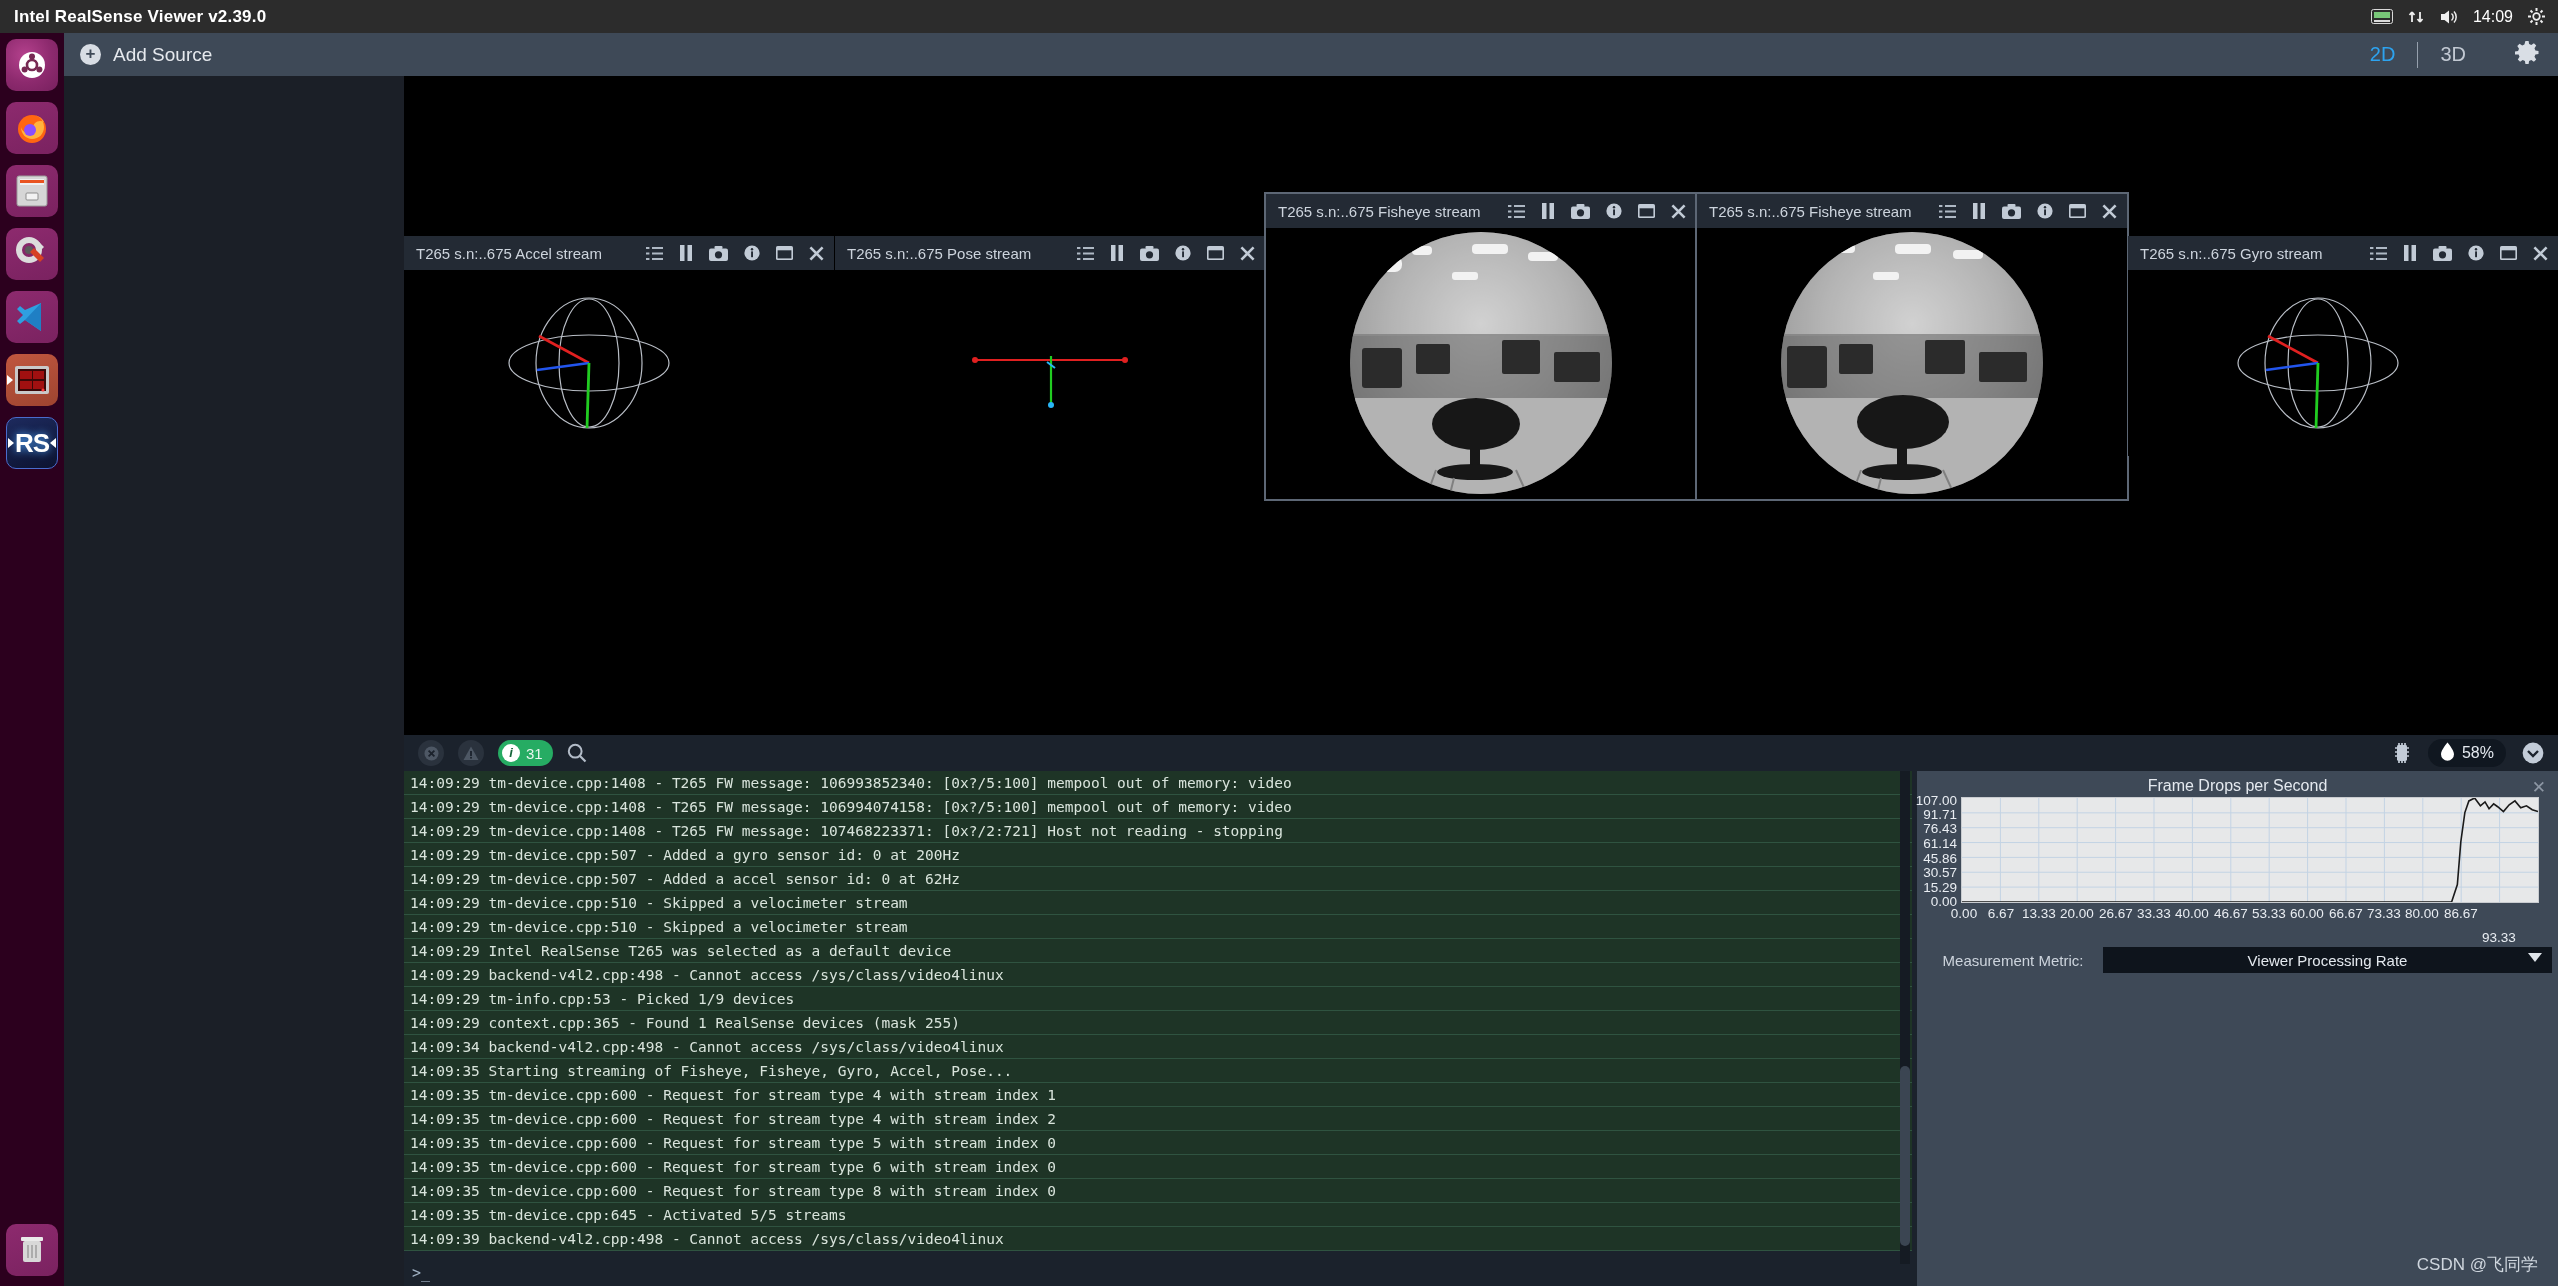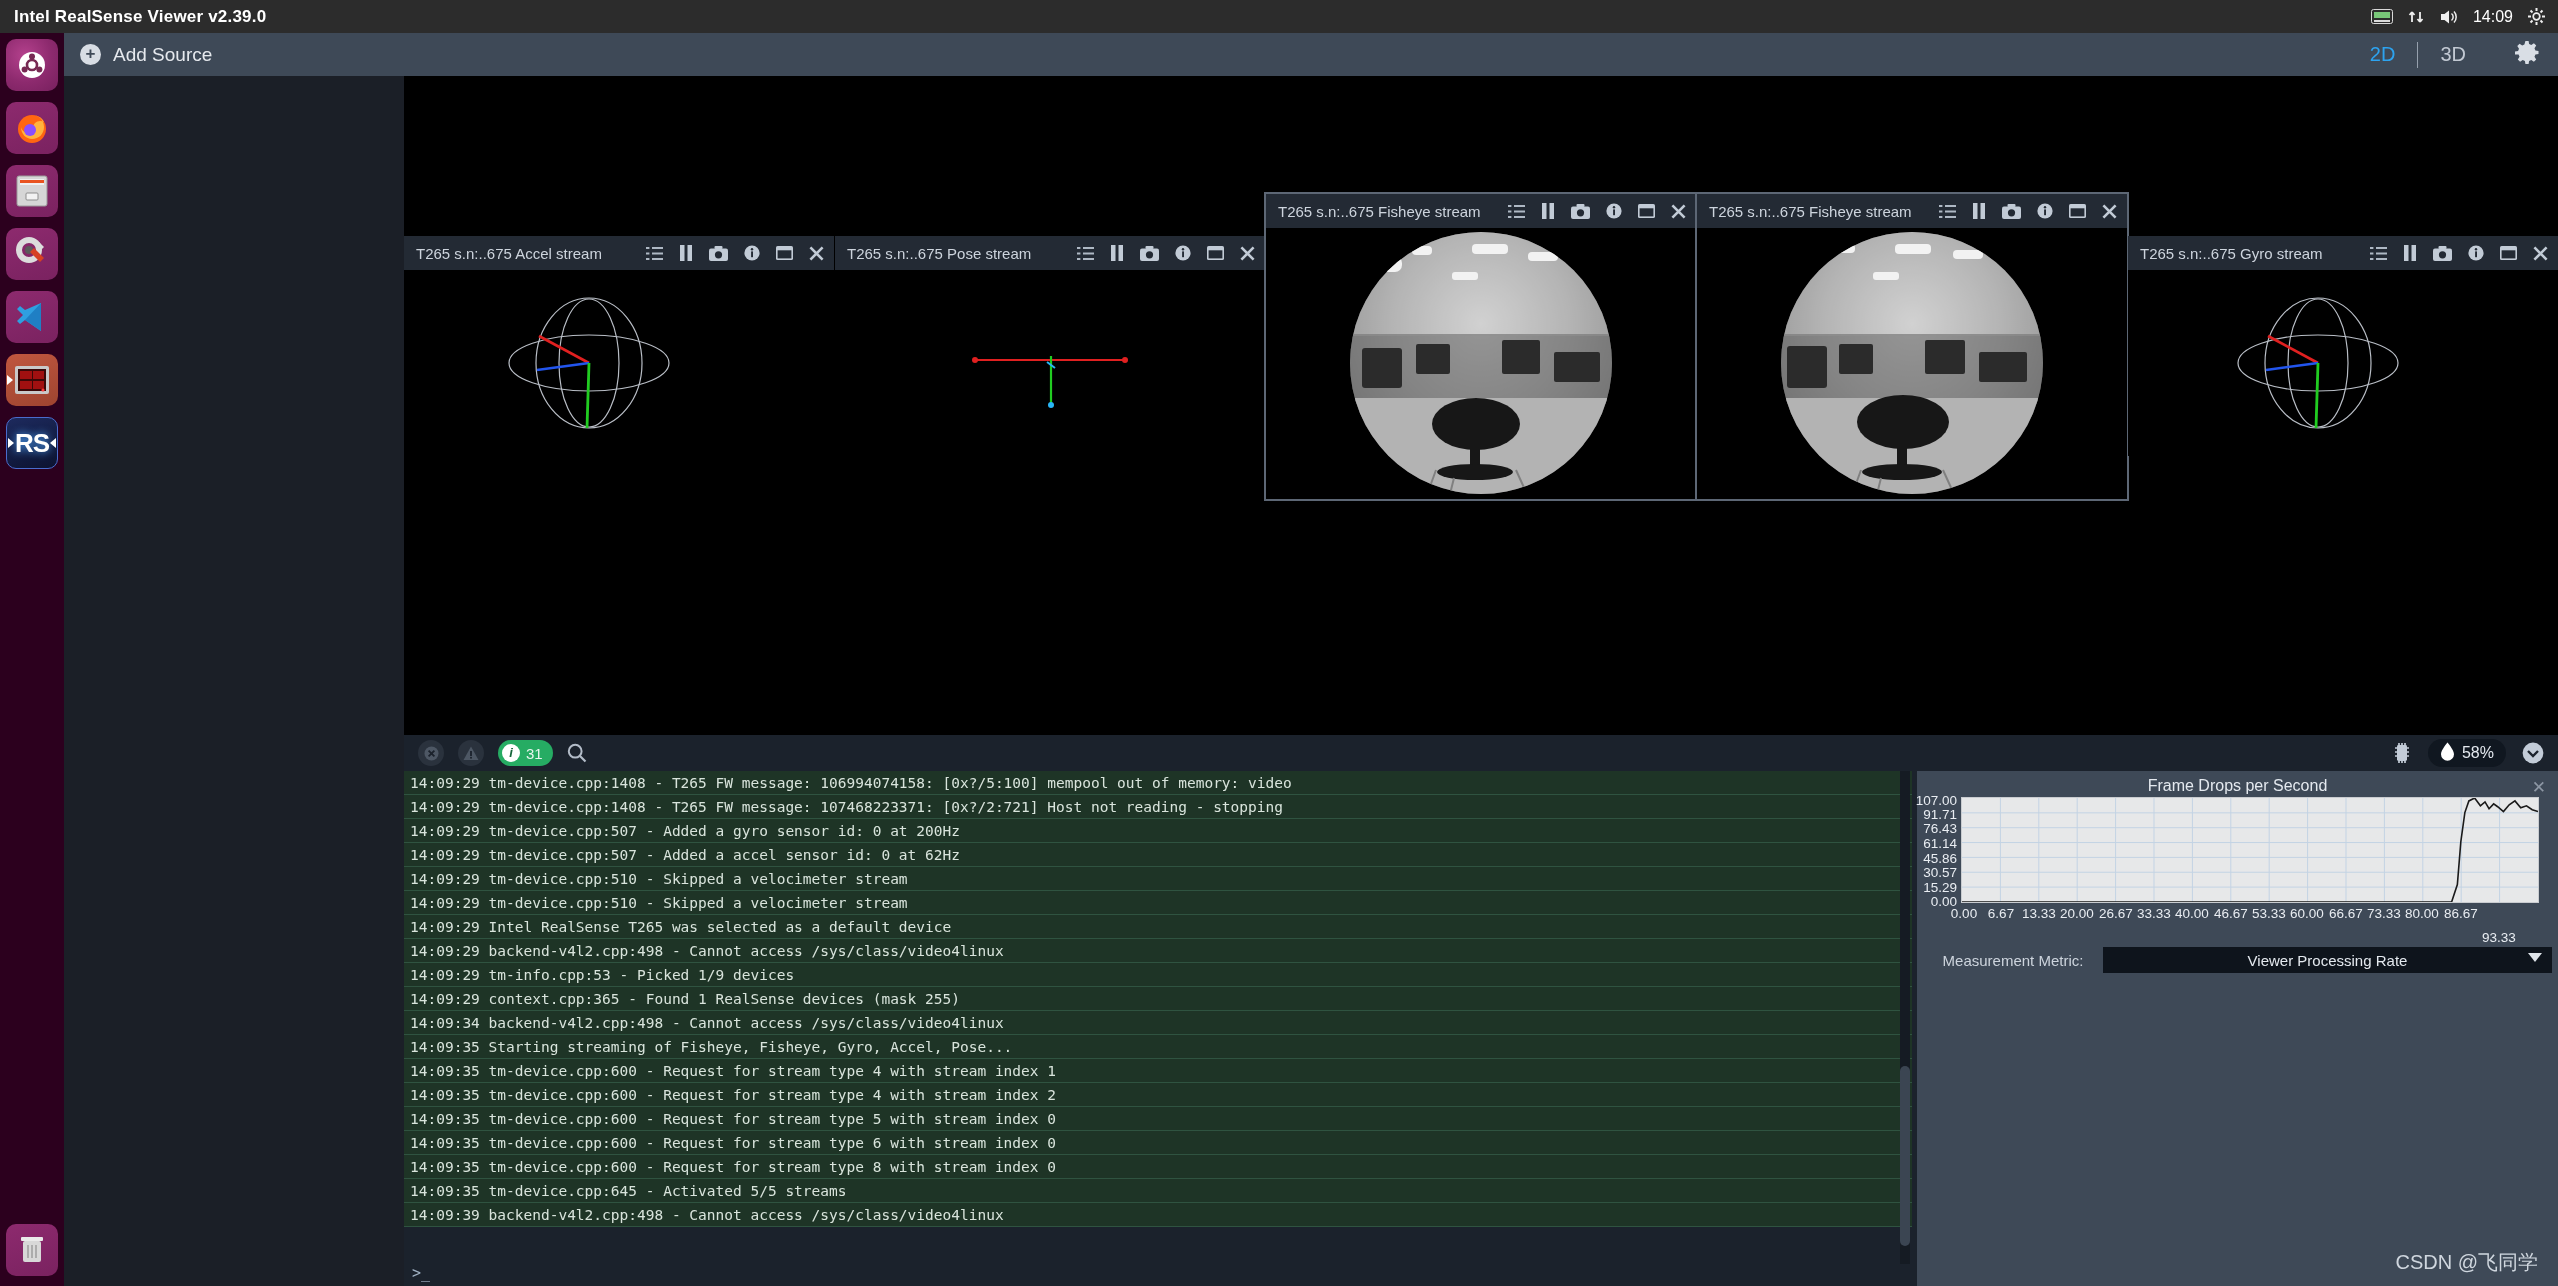--- a/index.html
+++ b/index.html
@@ -155,21 +155,21 @@
   .metric-row { position: absolute; left: 6px; top: 176px; width: 629px; height: 26px;
                 display: flex; align-items: center; }
   .metric-lbl { color: #cdd4dd; font-size: 15px; width: 180px; text-align: center; }
   .metric-sel { flex: 1; height: 26px; background: #0e141c; color: #e4e9ef; font-size: 15px;
                 display: flex; align-items: center; justify-content: center; position: relative;
                 cursor: pointer; }
   .metric-sel .caret { position: absolute; right: 10px; top: 6px; width: 0; height: 0;
                        border-left: 7px solid transparent; border-right: 7px solid transparent;
                        border-top: 9px solid #dfe4ea; }
 
-  .watermark { position: absolute; right: 20px; bottom: 10px; color: #cfd6de; font-size: 20px; }
+  .watermark { position: absolute; right: 20px; bottom: 10px; color: #cfd6de; font-size: 17px; }
 </style>
 </head>
 <body>
 
 <div id="root">
 
   <div class="topbar">
     <div class="topbar-title">Intel RealSense Viewer v2.39.0</div>
     <div class="topbar-right">
       <span class="tb-ico">
@@ -789,20 +789,21 @@
           <span class="si">
             <svg width="22" height="22" viewBox="0 0 22 22">
                 <circle cx="11" cy="11" r="10.4" fill="#c3ccd8"></circle>
                 <path d="M6 9l5 5 5-5" stroke="#1b222c" stroke-width="2.4" fill="none"></path>
               </svg>
           </span>
         </span>
       </div>
 
       <div class="log-area">
+        <div class="log-line">14:09:29 tm-device.cpp:1408 - T265 FW message: 106993852340: [0x?/5:100] mempool out of memory: video</div>
         <div class="log-line">14:09:29 tm-device.cpp:1408 - T265 FW message: 106994074158: [0x?/5:100] mempool out of memory: video</div>
         <div class="log-line">14:09:29 tm-device.cpp:1408 - T265 FW message: 107468223371: [0x?/2:721] Host not reading - stopping</div>
         <div class="log-line">14:09:29 tm-device.cpp:507 - Added a gyro sensor id: 0 at 200Hz</div>
         <div class="log-line">14:09:29 tm-device.cpp:507 - Added a accel sensor id: 0 at 62Hz</div>
         <div class="log-line">14:09:29 tm-device.cpp:510 - Skipped a velocimeter stream</div>
         <div class="log-line">14:09:29 tm-device.cpp:510 - Skipped a velocimeter stream</div>
         <div class="log-line">14:09:29 Intel RealSense T265 was selected as a default device</div>
         <div class="log-line">14:09:29 backend-v4l2.cpp:498 - Cannot access /sys/class/video4linux</div>
         <div class="log-line">14:09:29 tm-info.cpp:53 - Picked 1/9 devices</div>
         <div class="log-line">14:09:29 context.cpp:365 - Found 1 RealSense devices (mask 255)</div>

